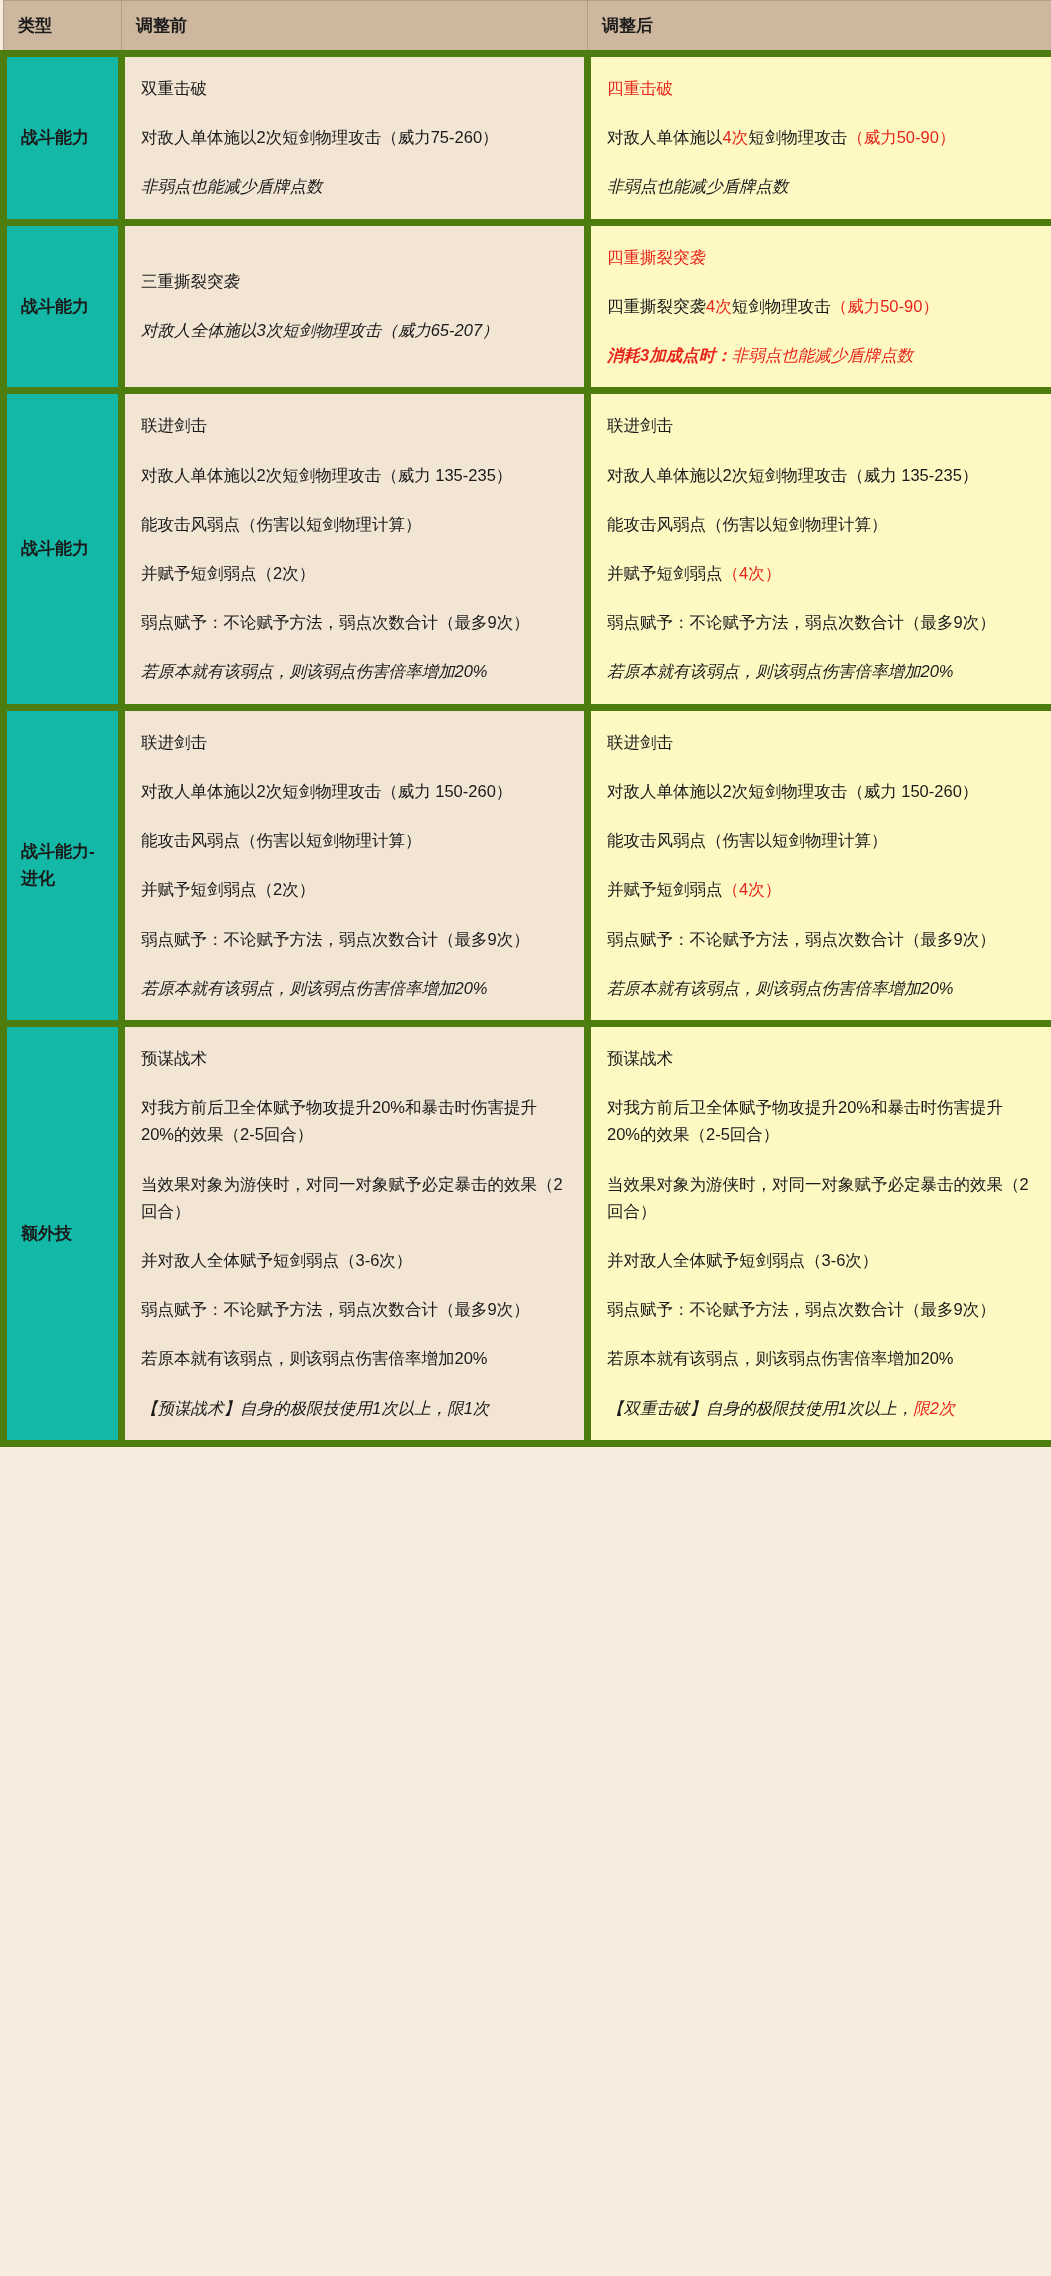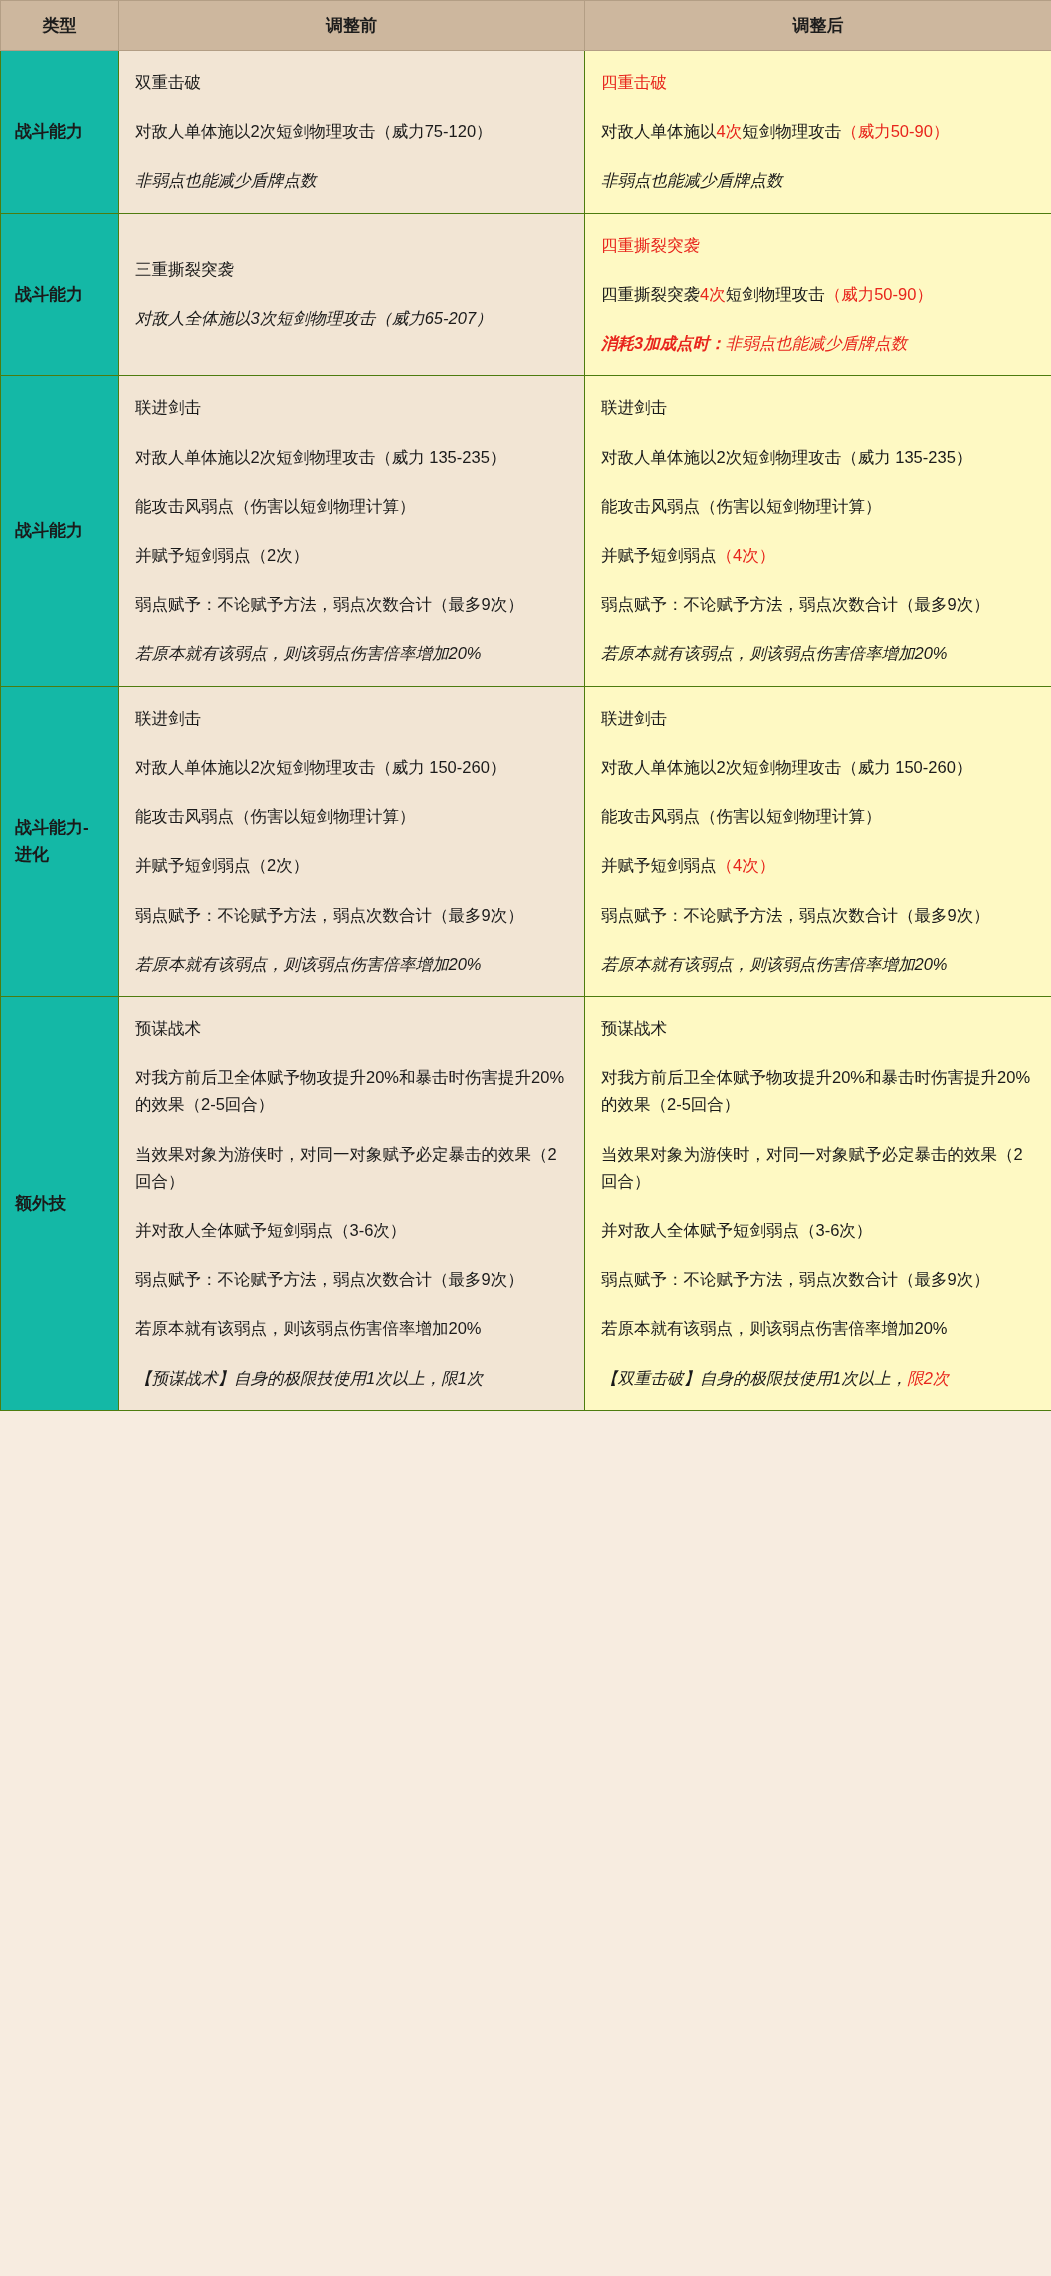--- a/index.html
+++ b/index.html
@@ -17,27 +17,27 @@
   }
   table.patch-table col.c-type { width: 118px; }
   table.patch-table col.c-before { width: 466px; }
   table.patch-table col.c-after { width: 467px; }
 
   thead th {
     background: #cdb79e;
     border: 1px solid #b39e85;
     font-weight: bold;
     font-size: 17px;
-    text-align: center;
+    text-align: left;
     padding: 13px 14px;
     vertical-align: middle;
     color: #1c1c1c;
   }
   tbody td {
-    border: 1px solid #4d7c0f;
+    border: 7px solid #4d7c0f;
     vertical-align: middle;
     font-size: 16.5px;
     line-height: 1.65;
     padding: 18px 16px;
     margin-left: 24px;
   }
   tbody td.type-cell {
     background: #14b8a6;
     font-weight: bold;
     font-size: 17px;
@@ -69,21 +69,21 @@
       <th>类型</th>
       <th>调整前</th>
       <th>调整后</th>
     </tr>
   </thead>
   <tbody id="tbody">
       <tr>
         <td class="type-cell">战斗能力</td>
         <td class="before-cell">
           <div class="para">双重击破</div>
-          <div class="para">对敌人单体施以2次短剑物理攻击（威力75-120）</div>
+          <div class="para">对敌人单体施以2次短剑物理攻击（威力75-260）</div>
           <div class="para">非弱点也能减少盾牌点数</div>
         </td>
         <td class="after-cell">
           <div class="para"><span class="hl">四重击破</span></div>
           <div class="para"><span>对敌人单体施以</span><span class="hl">4次</span><span>短剑物理攻击</span><span class="hl">（威力50-90）</span></div>
           <div class="para">非弱点也能减少盾牌点数</div>
         </td>
       </tr>
       <tr>
         <td class="type-cell">战斗能力</td>

